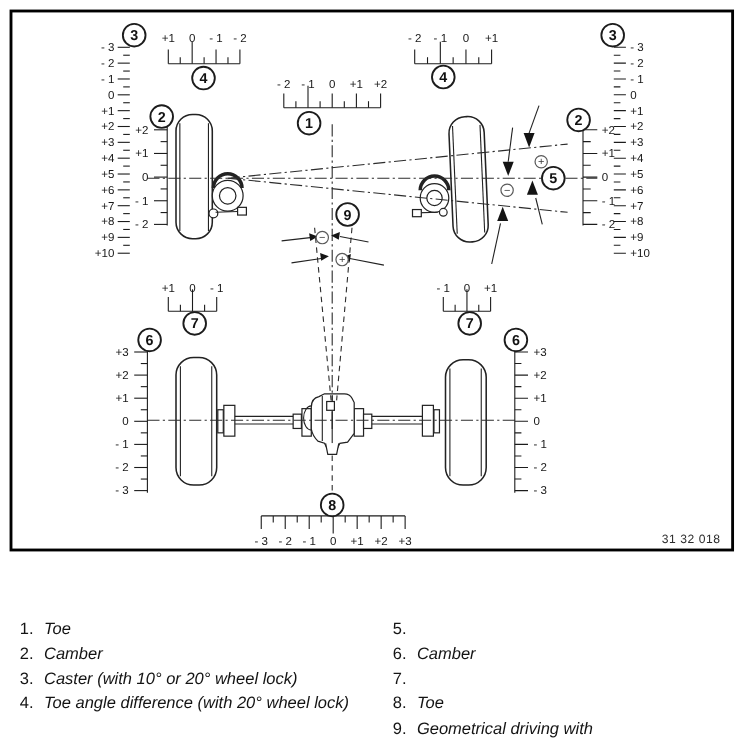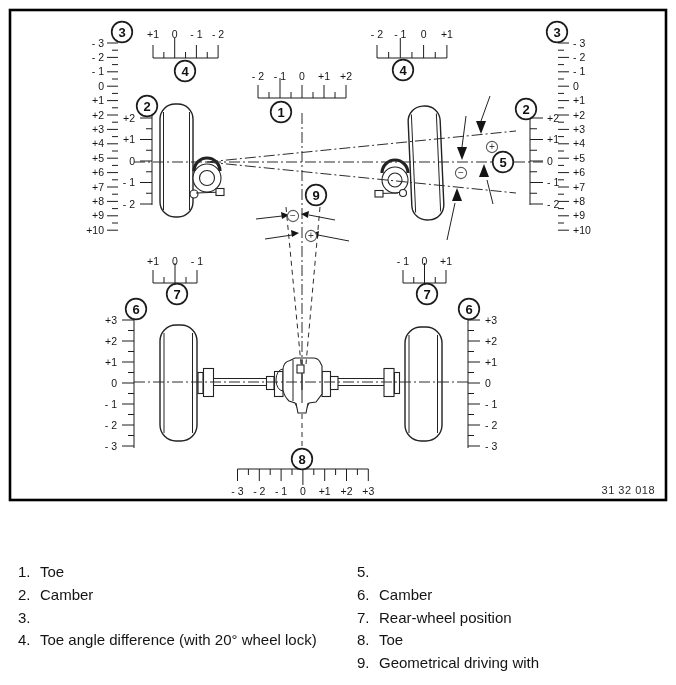--- a/index.html
+++ b/index.html
@@ -20,21 +20,21 @@
   .thick{stroke:#222;stroke-width:3.2;fill:none;}
   .arrow{fill:#141414;stroke:none;}
   .fignum{font:11px "Liberation Sans",sans-serif;fill:#2b2b2b;letter-spacing:.5px;text-anchor:end;}
   
   .legend{position:absolute;top:561px;left:0;width:676px;font-size:15px;color:#141414;}
   .lcol{position:absolute;top:0;}
   .lcol.left{left:18px;width:330px;}
   .lcol.right{left:357px;width:310px;}
   .lrow{display:flex;line-height:22.8px;white-space:nowrap;}
   .lnum{display:inline-block;min-width:22px;}
-  .llbl{display:inline-block;}
+  .llbl{display:inline-block;font-style:italic;}
 </style>
 </head>
 <body>
 
 <div class="page">
 
   <svg class="diagram" width="676" height="515" viewBox="0 0 676 515">
 
     <rect x="10" y="10" width="656" height="490" fill="#ffffff" stroke="#000" stroke-width="2.6"></rect>
 
@@ -477,37 +477,37 @@
         <div class="lrow">
           <span class="lnum">1.</span>
           <span class="llbl">Toe</span>
         </div>
         <div class="lrow">
           <span class="lnum">2.</span>
           <span class="llbl">Camber</span>
         </div>
         <div class="lrow">
           <span class="lnum">3.</span>
+          <span class="llbl">Caster (with 10° or 20° wheel lock)</span>
         </div>
         <div class="lrow">
           <span class="lnum">4.</span>
           <span class="llbl">Toe angle difference (with 20° wheel lock)</span>
         </div>
       </div>
     <div class="lcol right">
         <div class="lrow">
           <span class="lnum">5.</span>
         </div>
         <div class="lrow">
           <span class="lnum">6.</span>
           <span class="llbl">Camber</span>
         </div>
         <div class="lrow">
           <span class="lnum">7.</span>
-          <span class="llbl">Rear-wheel position</span>
         </div>
         <div class="lrow">
           <span class="lnum">8.</span>
           <span class="llbl">Toe</span>
         </div>
         <div class="lrow">
           <span class="lnum">9.</span>
           <span class="llbl">Geometrical driving with</span>
         </div>
       </div>

